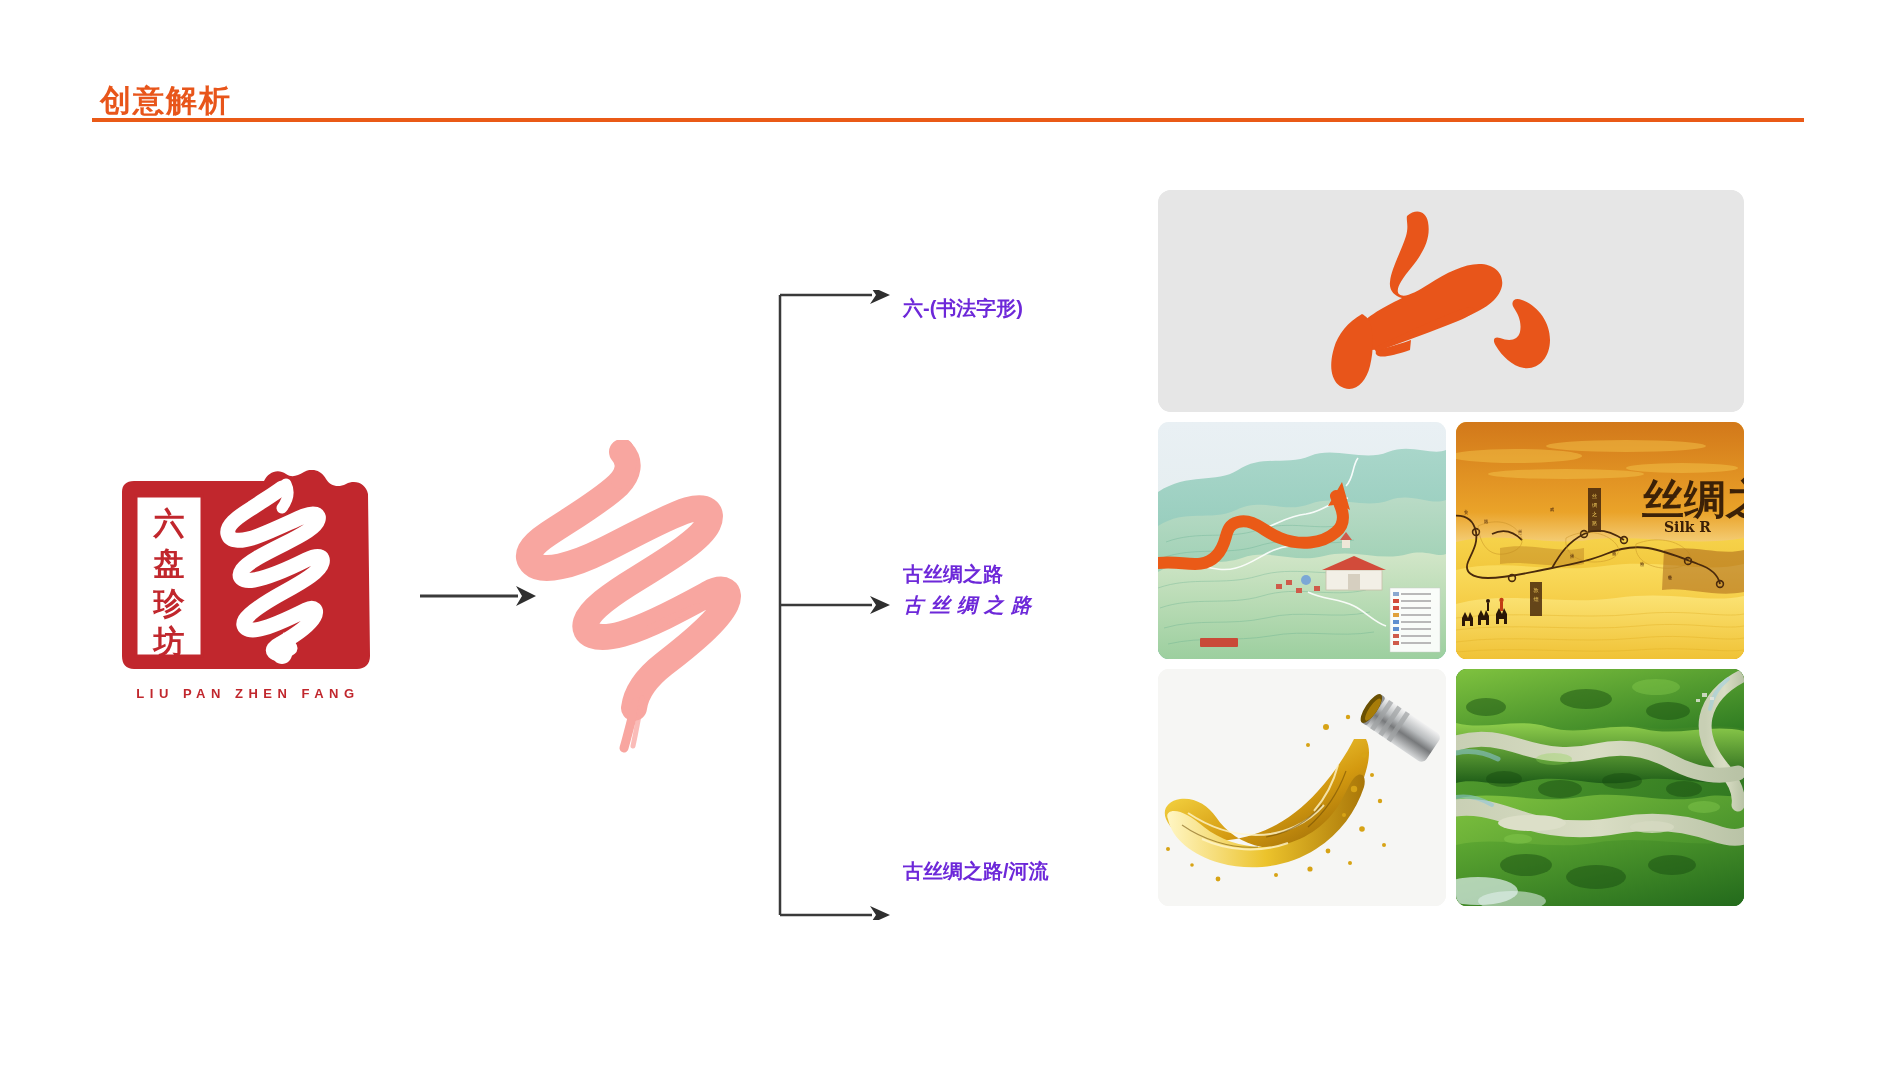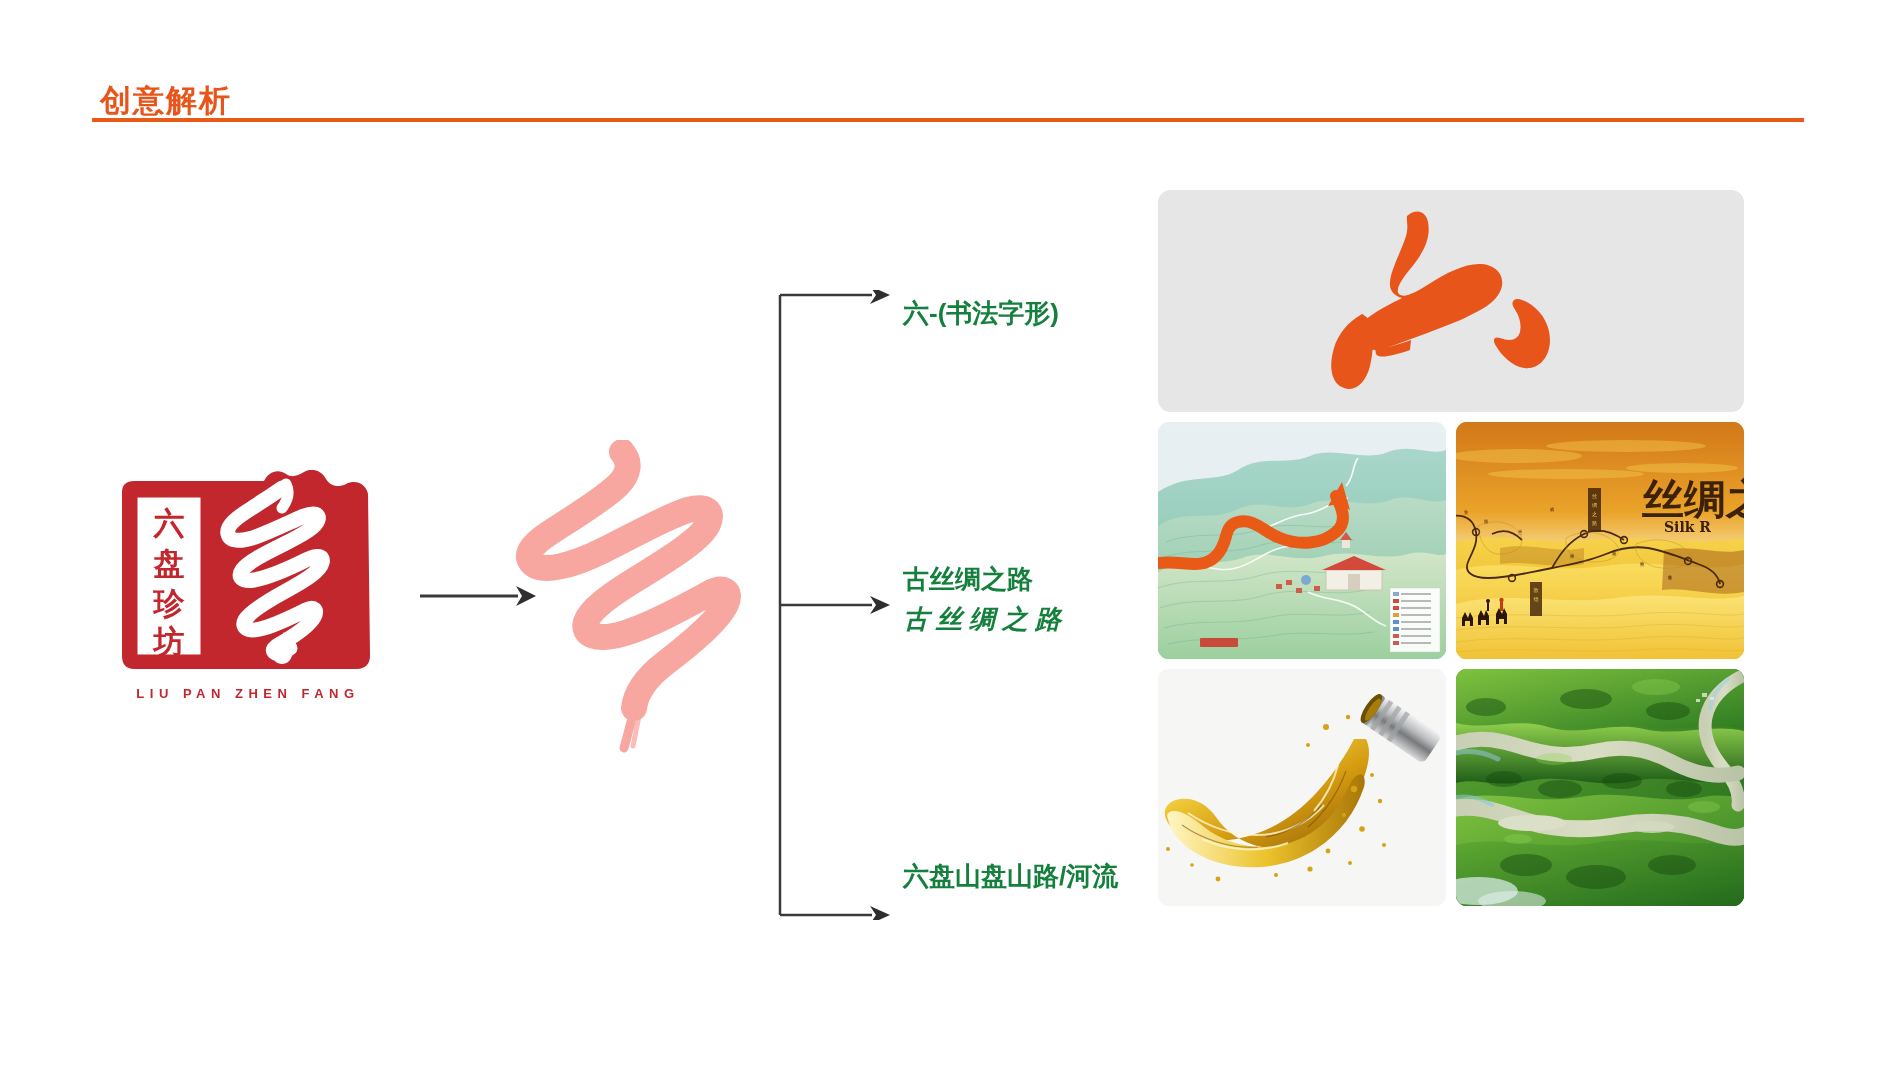--- a/index.html
+++ b/index.html
@@ -58,23 +58,23 @@
   }
   #pink-calligraphy svg{display:block;width:100%;height:100%;}
   
   #connector{
     position:absolute;left:760px;top:290px;
     width:140px;height:630px;
   }
   
   .branch-label{
     position:absolute;
-    color:#15803d;
+    color:#6d28d9;
     font-weight:bold;
-    font-size:26px;
+    font-size:20px;
     white-space:nowrap;
     line-height:1.55;
   }
   #label-1{left:903px;top:293px;}
   #label-2{left:903px;top:559px;}
   #label-3{left:903px;top:856px;}
   .label-spaced{letter-spacing:7px;font-style:italic;}
   
   #tiles{
     position:absolute;left:1158px;top:190px;
@@ -197,21 +197,21 @@
   </svg>
 </div>
 
 <div id="label-1" class="branch-label">六-(书法字形)</div>
 
 <div id="label-2" class="branch-label">
   <div>古丝绸之路</div>
   <div class="label-spaced">古丝绸之路</div>
 </div>
 
-<div id="label-3" class="branch-label">六盘山盘山路/河流</div>
+<div id="label-3" class="branch-label">古丝绸之路/河流</div>
 
 <div id="tiles">
 
   <div class="tile-row">
     <div id="tile-calligraphy" class="tile">
       <svg viewBox="0 0 586 222" xmlns="http://www.w3.org/2000/svg" aria-hidden="true">
         <rect x="0" y="0" width="586" height="222" rx="13" fill="#E6E6E6"></rect>
         <g fill="#E8551A">
 
           <path d="M249,26 C258,18 268,21 270,32 C273,48 266,62 253,78

